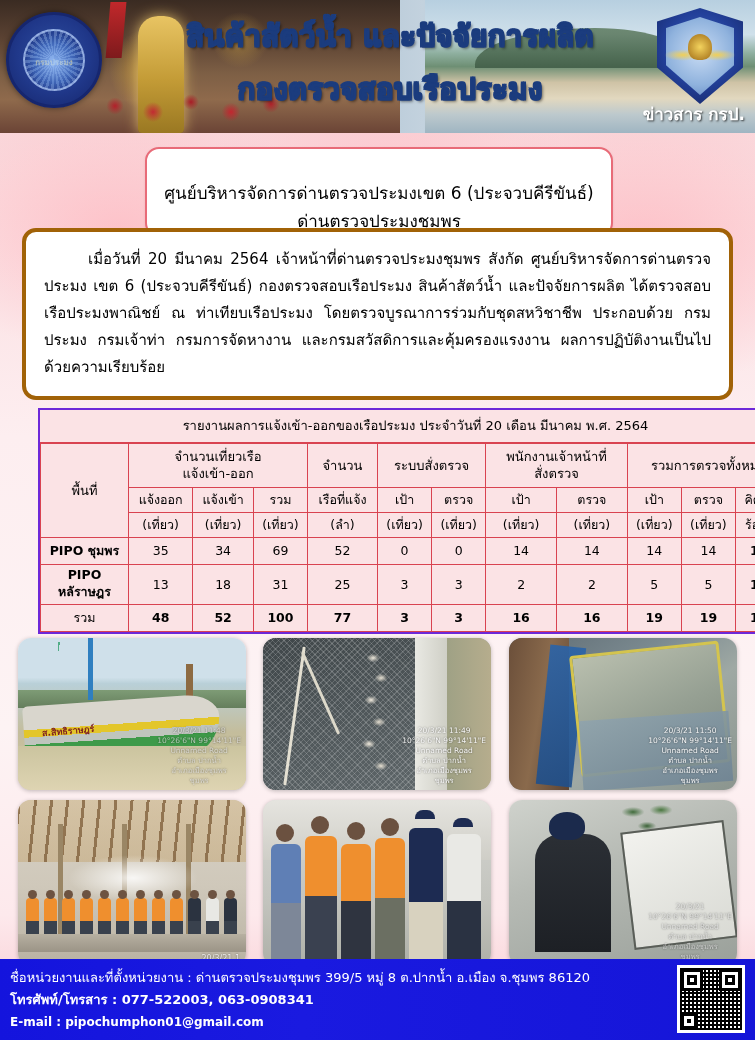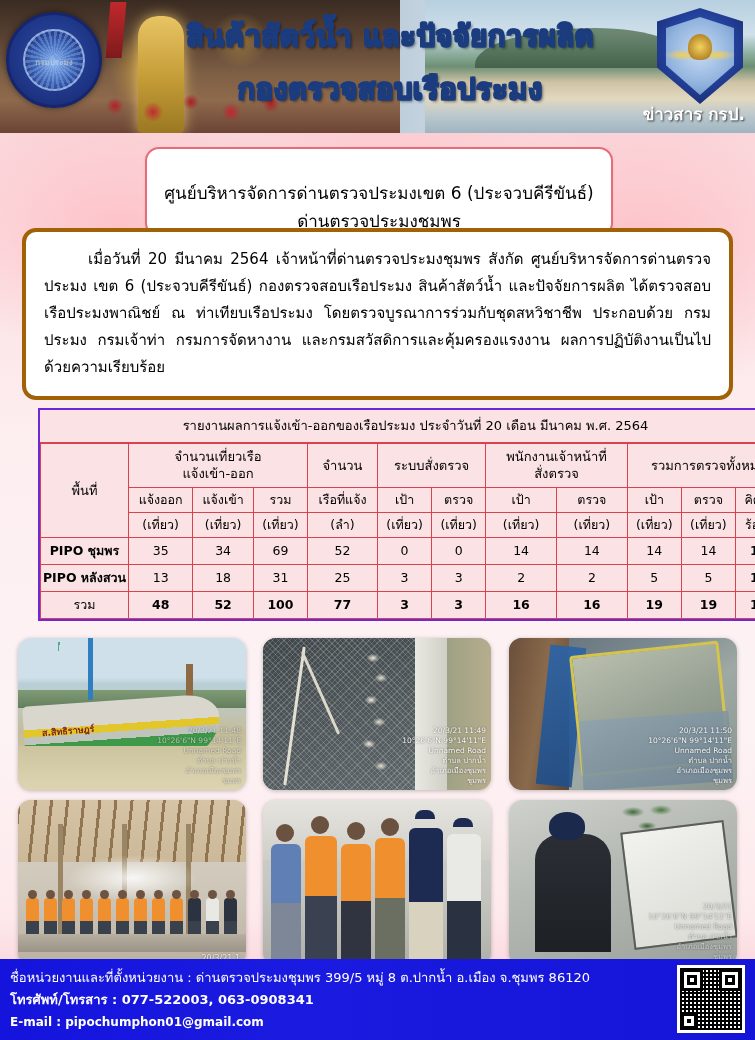--- a/index.html
+++ b/index.html
@@ -321,21 +321,21 @@
   .p6 .board { position:absolute; left:118px; top:26px; width:104px; height:118px;
     background: linear-gradient(160deg,#f2f2ee,#d9dad4);
     border: 2px solid #5a5e58; transform: rotate(-7deg); }
   .p6 .fig { position:absolute; left:26px; top:34px; width:76px; height:118px;
     background: linear-gradient(180deg,#2b2f35,#1d2025); border-radius:26px 26px 0 0; }
   .p6 .fig::before { content:""; position:absolute; left:14px; top:-22px; width:36px; height:28px;
     border-radius:50% 50% 40% 40%; background:#1b2a4c; }
 
   .gps {
     position: absolute; right: 5px; bottom: 4px;
-    text-align: right;
+    text-align: center;
     color: rgba(255,255,255,.93);
     font-size: 7.5px;
     line-height: 10px;
     text-shadow: 0 0 2px rgba(0,0,0,.6);
     pointer-events: none;
   }
   .gps.faint { color: rgba(255,255,255,.62); }
   .stamp {
     position: absolute; right: 6px; bottom: 3px;
     color: rgba(255,255,255,.8); font-size: 8px;
@@ -477,21 +477,21 @@
         <td>52</td>
         <td>0</td>
         <td>0</td>
         <td>14</td>
         <td>14</td>
         <td>14</td>
         <td>14</td>
         <td class="pct">100</td>
       </tr>
       <tr>
-        <td class="rowlabel">PIPO หลังสวน</td>
+        <td class="rowlabel">PIPO หลัราษฎร</td>
         <td>13</td>
         <td>18</td>
         <td>31</td>
         <td>25</td>
         <td>3</td>
         <td>3</td>
         <td>2</td>
         <td>2</td>
         <td>5</td>
         <td>5</td>

